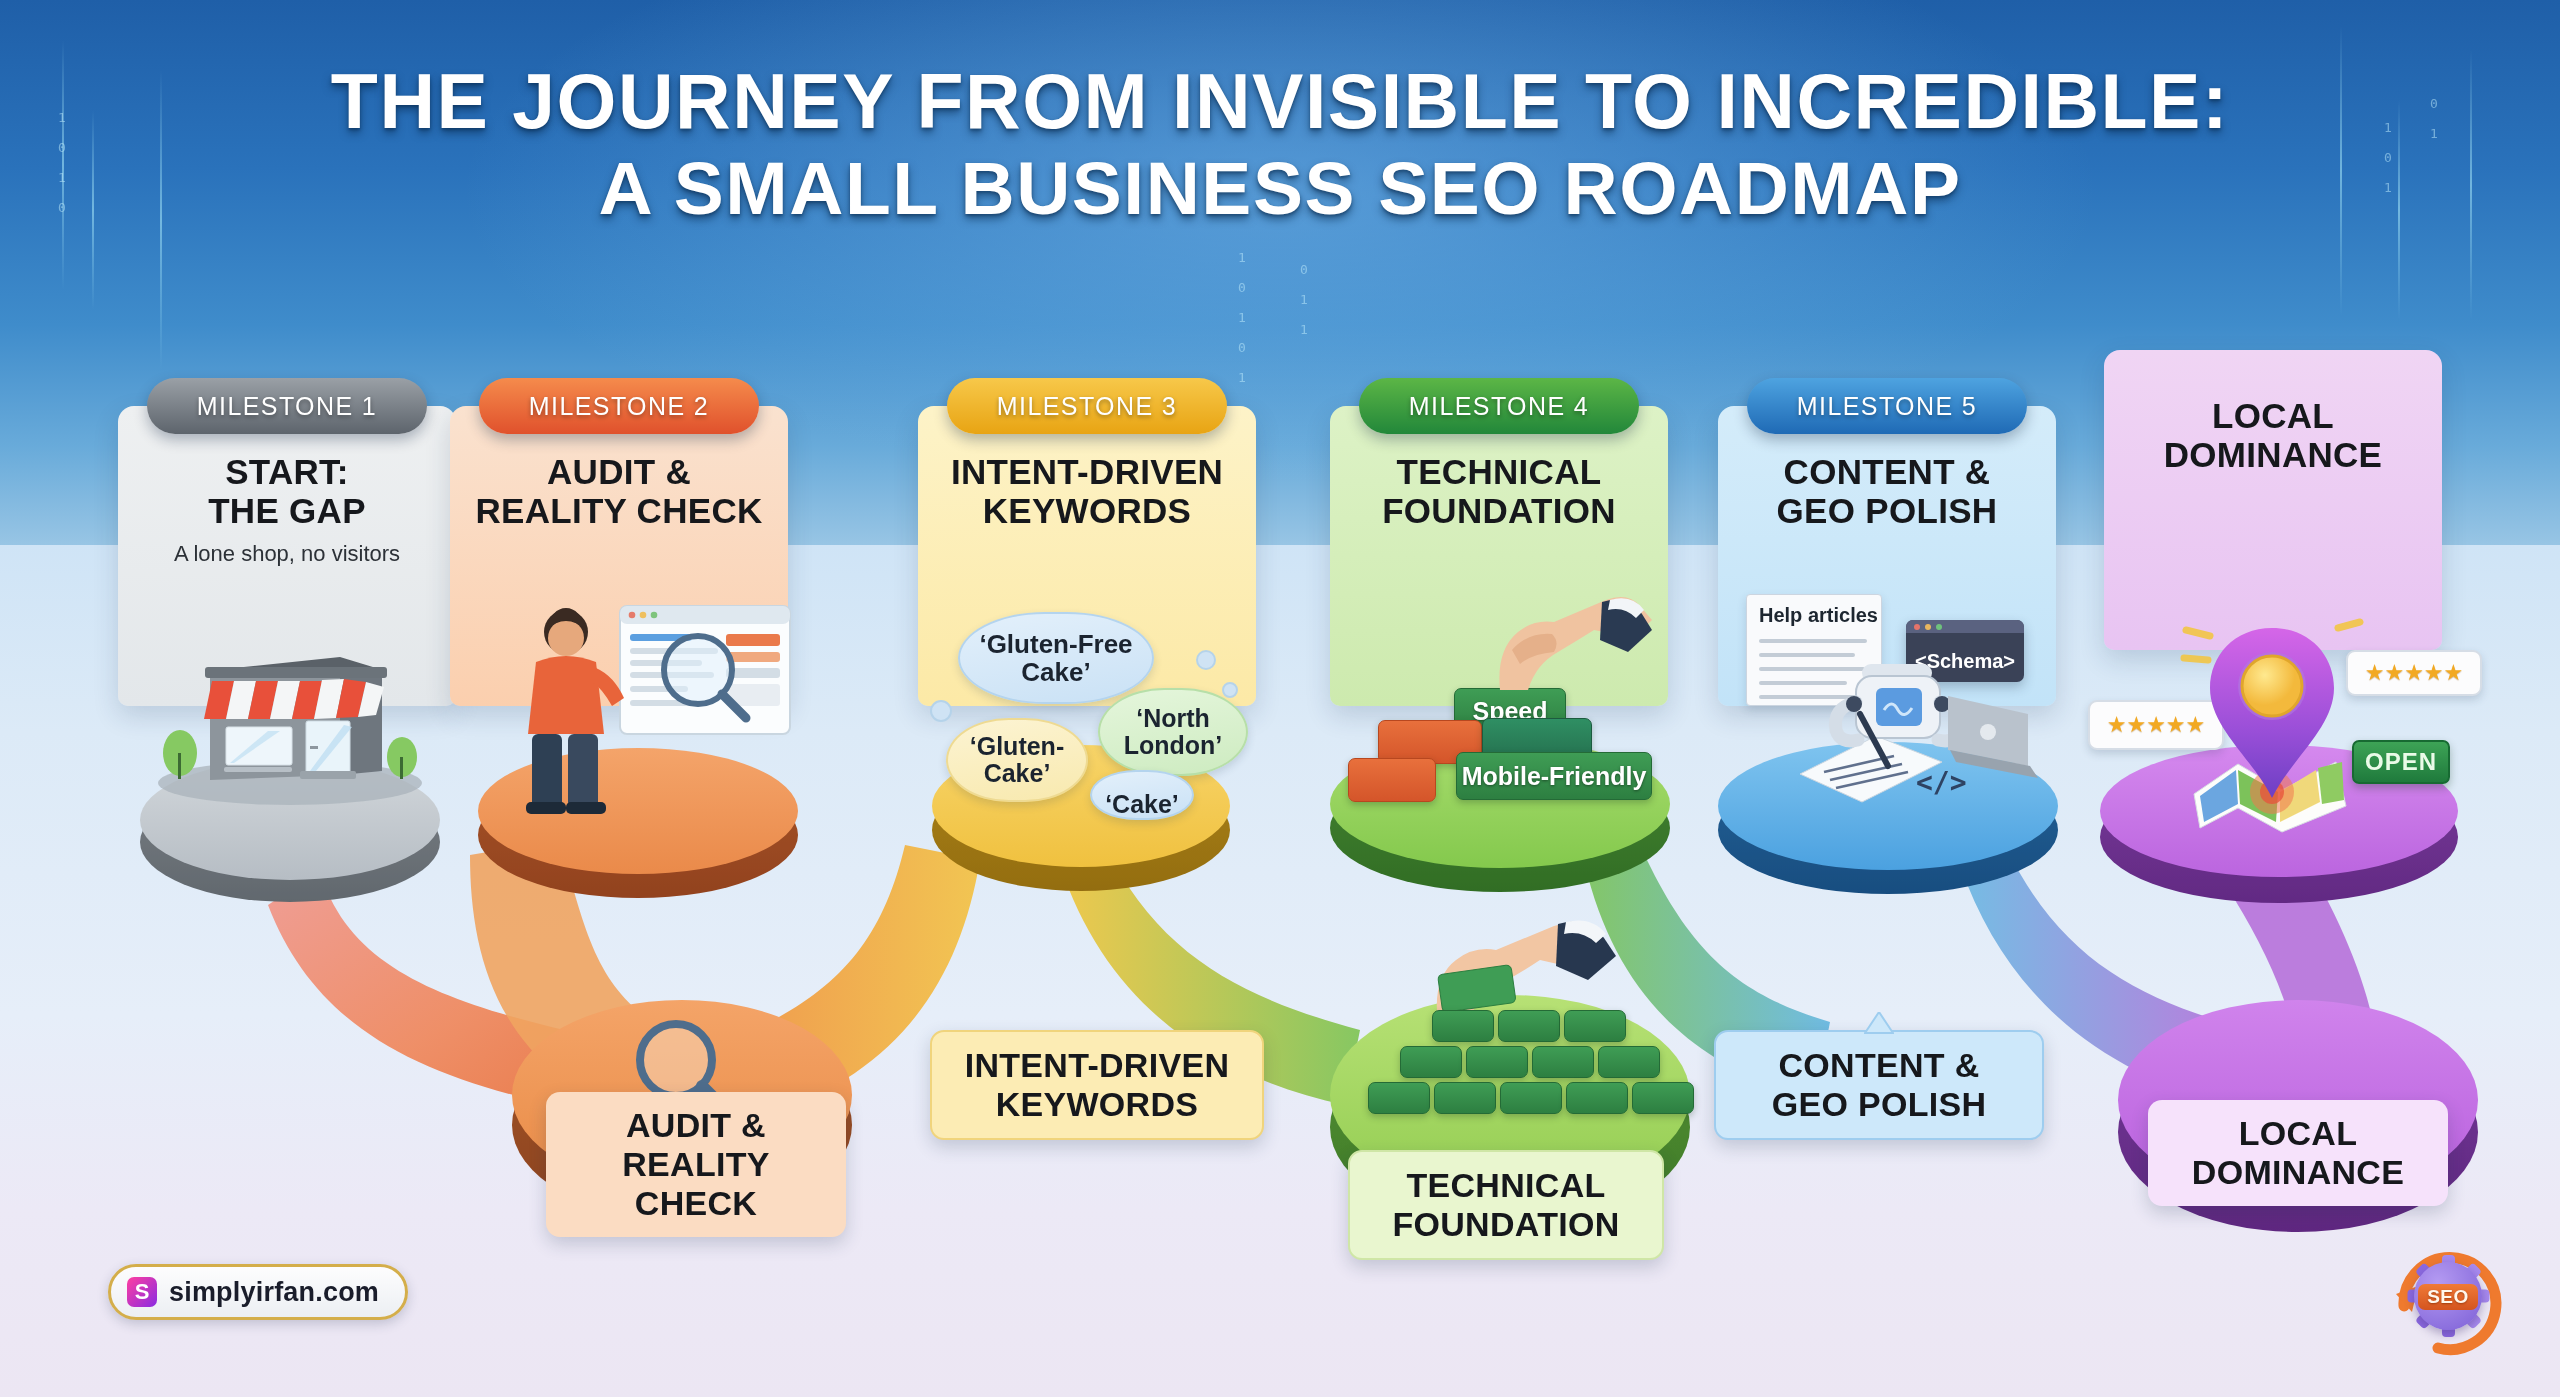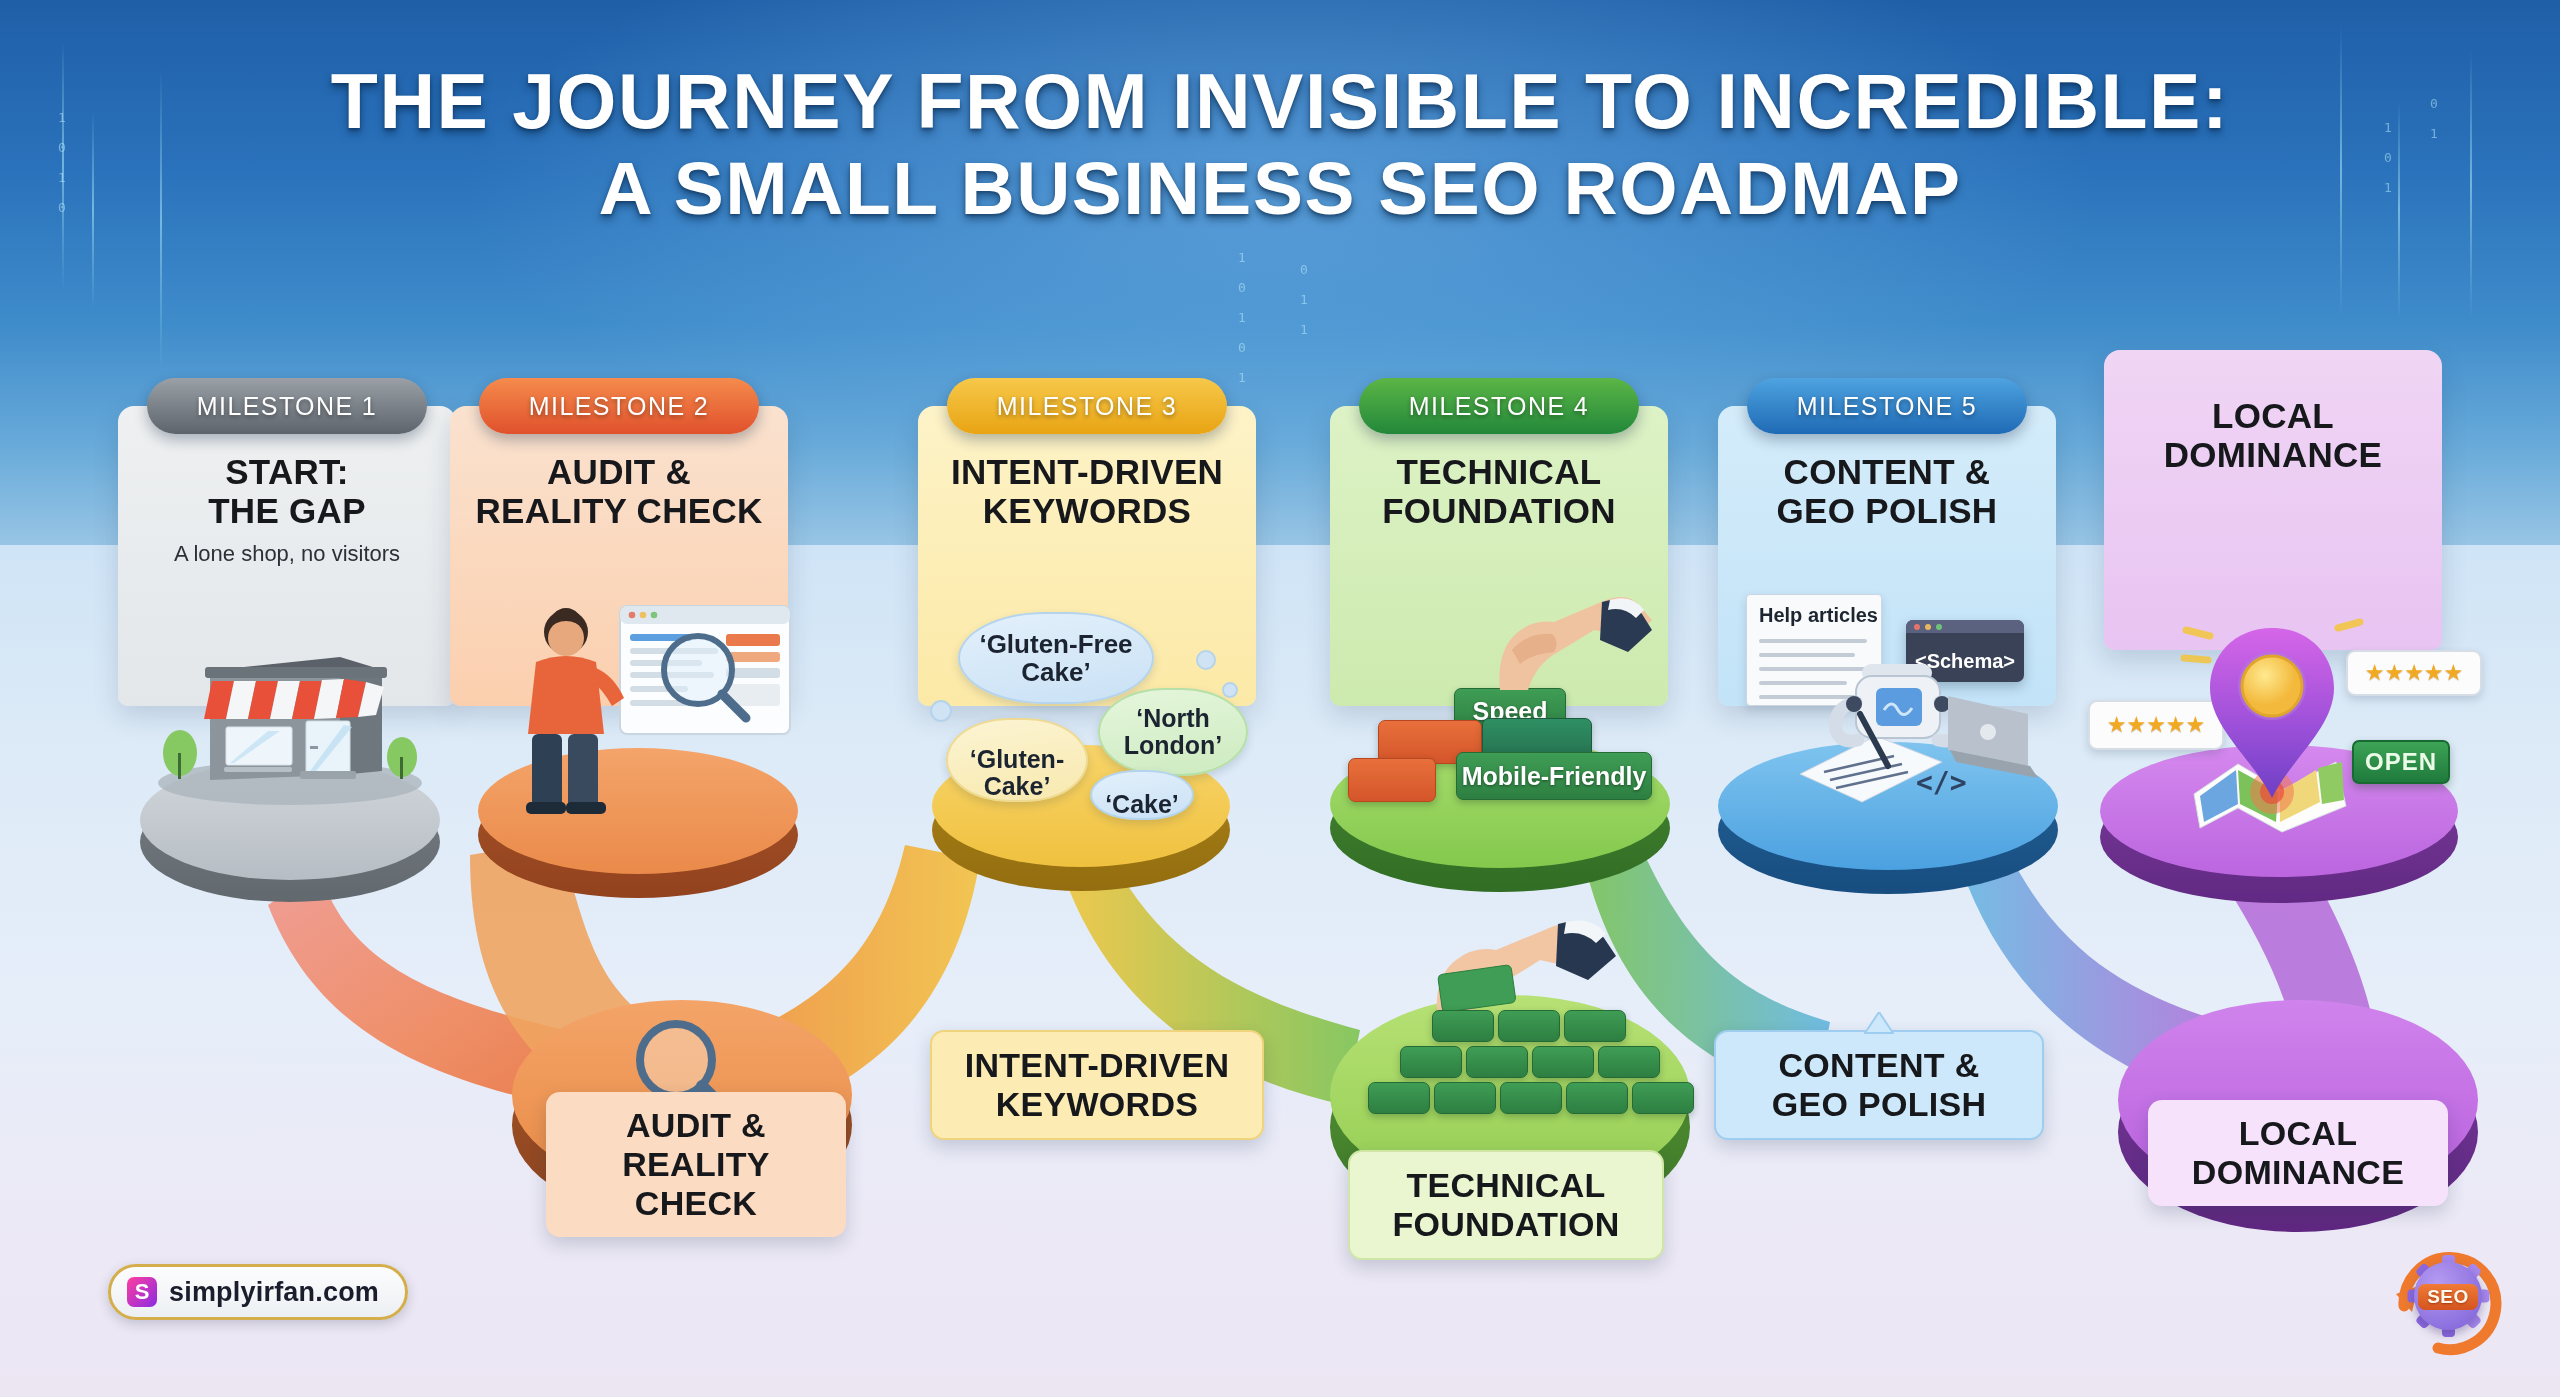--- a/index.html
+++ b/index.html
@@ -521,21 +521,21 @@
     </svg>
   </div>
 
   <div>
     <div class="kwb blue" style="left:958px; top:612px; width:196px; height:92px; font-size:26px;">
       <span>‘Gluten-Free<br>Cake’</span>
     </div>
     <div class="kwb green" style="left:1098px; top:688px; width:150px; height:88px; font-size:25px;">
       <span>‘North<br>London’</span>
     </div>
-    <div class="kwb yellow" style="left:946px; top:718px; width:142px; height:84px; font-size:25px;align-items:flex-end;">
+    <div class="kwb yellow" style="left:946px; top:718px; width:142px; height:84px; font-size:25px;">
       <span>‘Gluten-<br>Cake’</span>
     </div>
     <div class="kwb blue" style="left:1090px; top:770px; width:104px; height:50px; font-size:25px;align-items:flex-end;">
       <span>‘Cake’</span>
     </div>
     <div class="dotb" style="left:1196px; top:650px; width:20px; height:20px;"></div>
     <div class="dotb" style="left:1222px; top:682px; width:16px; height:16px;"></div>
     <div class="dotb" style="left:930px;  top:700px; width:22px; height:22px;"></div>
   </div>
 

